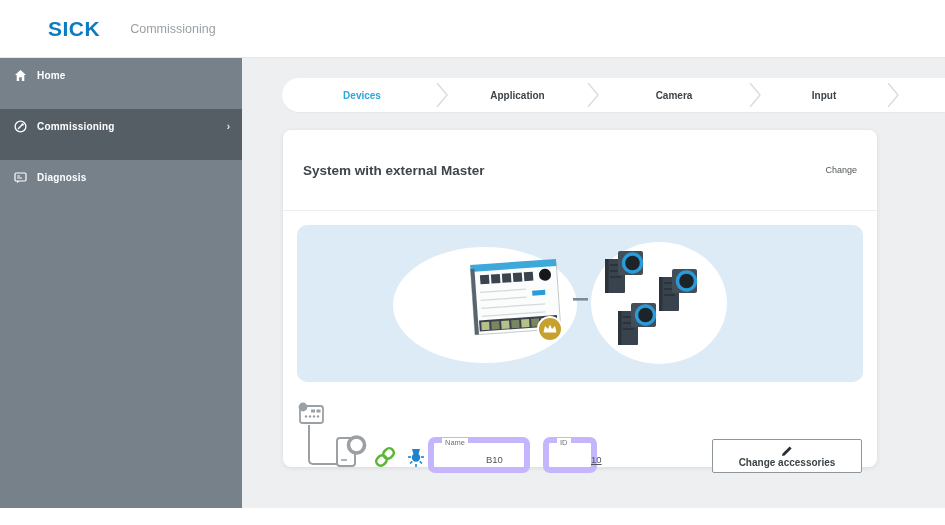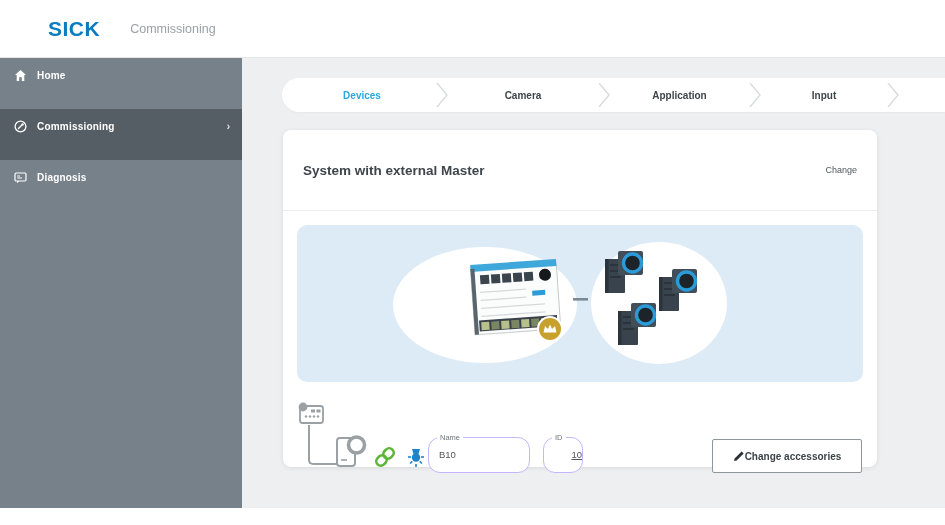--- a/index.html
+++ b/index.html
@@ -24,26 +24,26 @@
   .c0{width:160px}.c1{width:151px}.c2{width:162px}.c3{width:138px}.c4{flex:1}
   
   .card{position:absolute;left:41px;top:72px;width:594px;height:337px;background:#fff;border-radius:8px;box-shadow:0 1px 5px rgba(0,0,0,.09);box-sizing:border-box;}
   .card-head{height:48px;display:flex;align-items:center;justify-content:space-between;padding:16px 20px;border-bottom:1px solid #ededee;}
   .card-title{font-size:13.5px;font-weight:600;color:#3e464b;}
   .change-link{font-size:9px;font-weight:400;color:#50575b;cursor:pointer;}
   .panel{margin:14px 14px 0 14px;height:157px;background:#dcebf6;border-radius:10px;overflow:hidden;}
   .form{position:relative;margin:19px 14px 0 14px;height:95px;}
   .abs{position:absolute;}
   .connector{left:11px;top:24px;width:28px;height:38px;border-left:2px solid #9aa0a3;border-bottom:2px solid #9aa0a3;border-bottom-left-radius:5px;}
-  .field{position:absolute;height:36px;border:1px solid #c4b5fd;border-radius:12px;background:#fff;box-sizing:border-box;}
+  .field{position:absolute;height:36px;border:6px solid #c4b5fd;border-radius:7px;background:#fff;box-sizing:border-box;padding-left:42px;}
   .field .flabel{position:absolute;top:-5px;left:8px;background:#fff;padding:0 3px;font-size:7.5px;color:#6b7478;}
   .field .fvalue{font-size:9.5px;color:#4e565c;line-height:34px;padding-left:10px;}
   .field.center .fvalue{text-align:right;padding-left:0;text-decoration:underline;}
   .field .ddchev{position:absolute;right:9px;top:15px;}
-  .btn{position:absolute;left:415px;top:2px;width:150px;height:34px;border:1px solid #8f969a;border-radius:2px;background:#fff;display:flex;align-items:center;justify-content:center;cursor:pointer;box-sizing:border-box;}
+  .btn{position:absolute;left:415px;top:2px;width:150px;height:34px;border:1px solid #8f969a;border-radius:2px;background:#fff;display:flex;align-items:center;justify-content:center;cursor:pointer;box-sizing:border-box;flex-direction:column;}
   .btn span{font-size:10px;font-weight:600;color:#3c4347;}
   .bottom-strip{height:17px;background:#ffffff;}
 </style>
 </head>
 <body>
 
 <div class="page">
 
   <div class="header">
     <div class="logo">SICK</div>
@@ -81,28 +81,28 @@
 
     <div class="content">
 
       <div class="crumbbar">
         <div class="crumb active c0">
           <span>Devices</span>
           <svg class="sep" width="12" height="24" viewBox="0 0 12 24">
               <polyline points="1,0 11,12 1,24" fill="none" stroke="#d9dbdc" stroke-width="1.4"></polyline>
             </svg>
         </div>
+        <div class="crumb c1">
+          <span>Application</span>
+          <svg class="sep" width="12" height="24" viewBox="0 0 12 24">
+              <polyline points="1,0 11,12 1,24" fill="none" stroke="#d9dbdc" stroke-width="1.4"></polyline>
+            </svg>
+        </div>
         <div class="crumb c2">
           <span>Camera</span>
-          <svg class="sep" width="12" height="24" viewBox="0 0 12 24">
-              <polyline points="1,0 11,12 1,24" fill="none" stroke="#d9dbdc" stroke-width="1.4"></polyline>
-            </svg>
-        </div>
-        <div class="crumb c1">
-          <span>Application</span>
           <svg class="sep" width="12" height="24" viewBox="0 0 12 24">
               <polyline points="1,0 11,12 1,24" fill="none" stroke="#d9dbdc" stroke-width="1.4"></polyline>
             </svg>
         </div>
         <div class="crumb c3">
           <span>Input</span>
           <svg class="sep" width="12" height="24" viewBox="0 0 12 24">
               <polyline points="1,0 11,12 1,24" fill="none" stroke="#d9dbdc" stroke-width="1.4"></polyline>
             </svg>
         </div>

